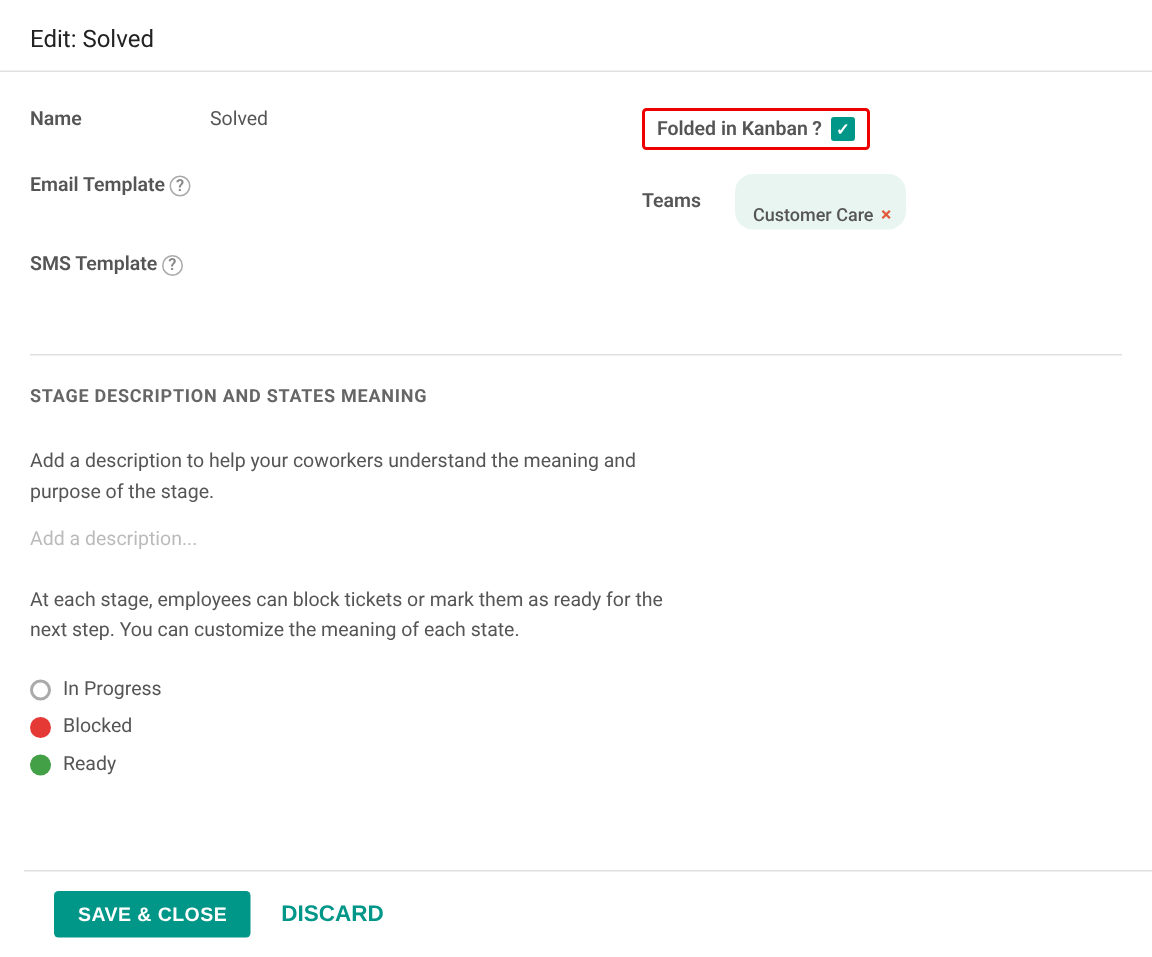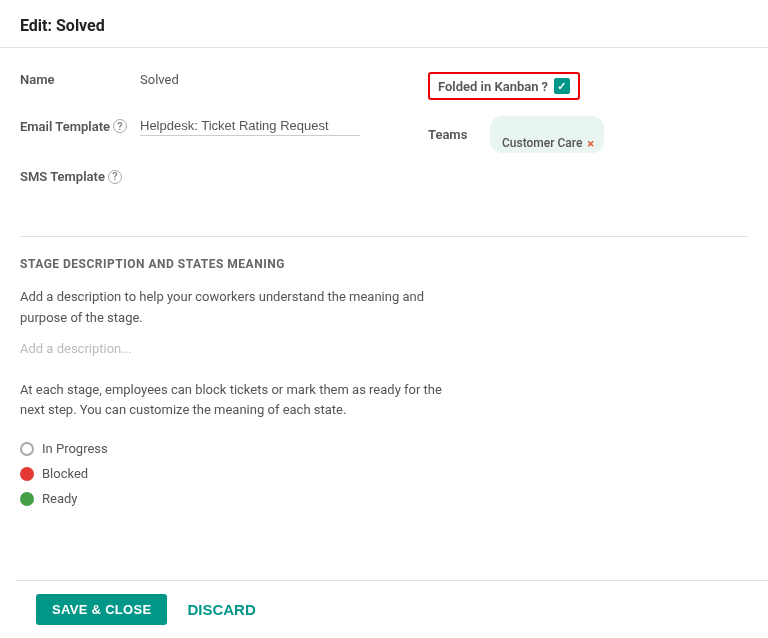--- a/index.html
+++ b/index.html
@@ -12,21 +12,21 @@
       min-height: 638px;
     }
 
     .page-header {
       padding: 16px 20px 12px 20px;
       border-bottom: 1px solid #e0e0e0;
     }
 
     .page-title {
       font-size: 16px;
-      font-weight: 700;
+      font-weight: 400;
       color: #222;
     }
 
     .form-container {
       padding: 24px 20px;
     }
 
     .form-row {
       display: flex;
       align-items: flex-start;
@@ -163,21 +163,21 @@
       border: none;
       border-top: 1px solid #e0e0e0;
       margin: 8px 0 20px 0;
     }
 
     .section-title {
       font-size: 12px;
       font-weight: 700;
       color: #666;
       letter-spacing: 0.5px;
-      margin-bottom: 16px;
+      margin-bottom: 27px;
     }
 
     .description-hint {
       font-size: 13px;
       color: #555;
       line-height: 1.6;
       margin-bottom: 12px;
       max-width: 460px;
     }
 
@@ -290,23 +290,20 @@
       </div>
     </div>
   </div>
 
   <div class="form-row">
     <div class="form-left">
       <span class="field-label">
         <span>Email Template</span>
         <span class="help-icon">?</span>
       </span>
-      <div class="field-value">
-        <input type="text" value="Helpdesk: Ticket Rating Request" style="">
-      </div>
     </div>
     <div class="form-right">
       <div class="teams-section">
         <span class="teams-label">Teams</span>
         <div class="tag-badge">
           <span class="tag-text">Customer Care</span>
           <span class="tag-close">×</span>
         </div>
       </div>
     </div>

